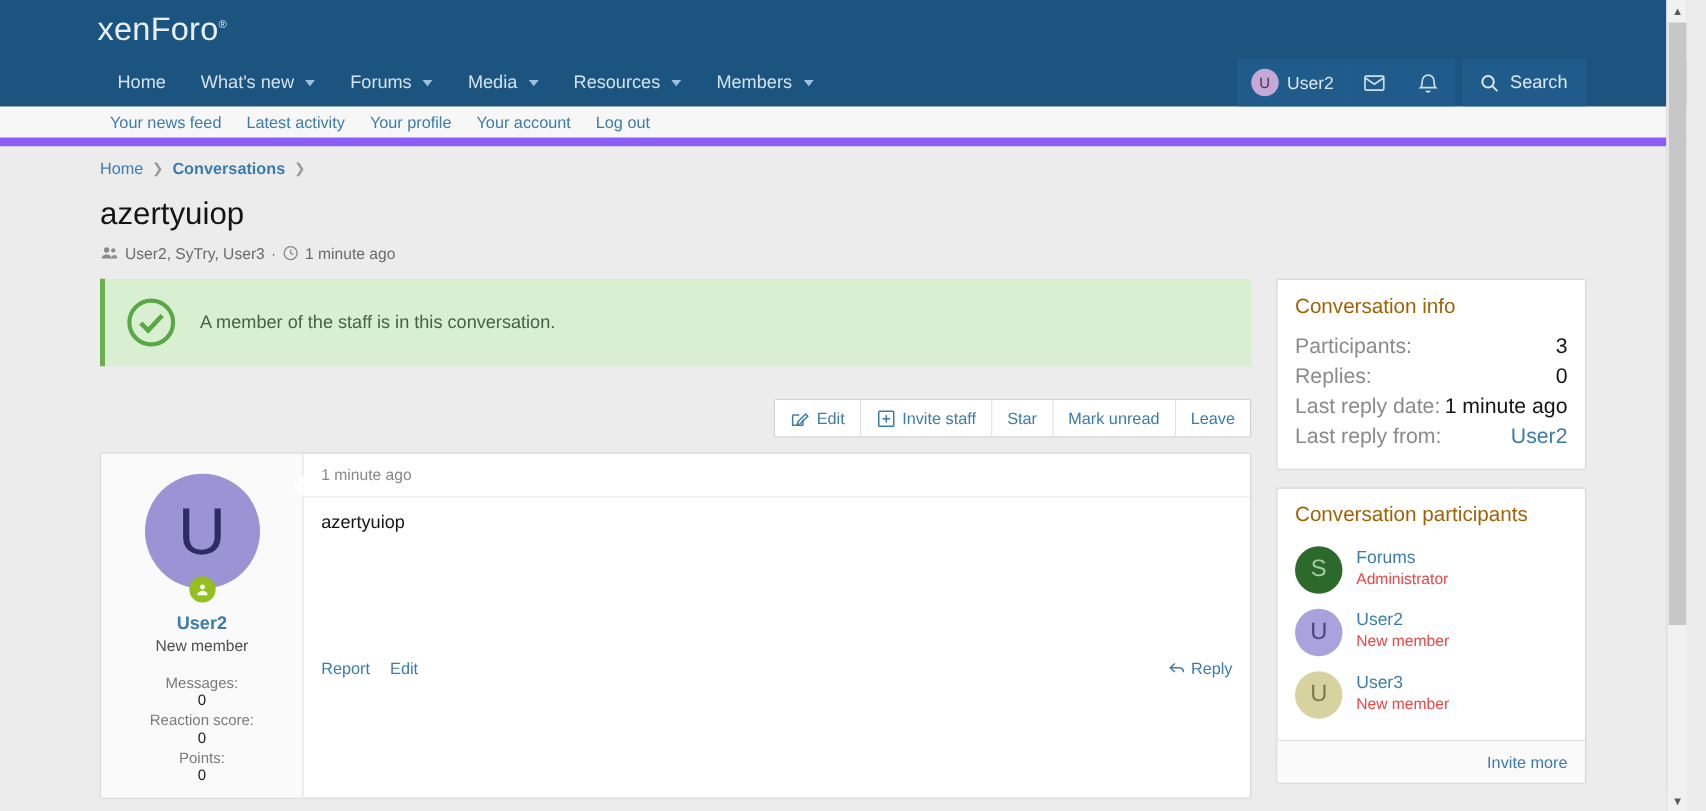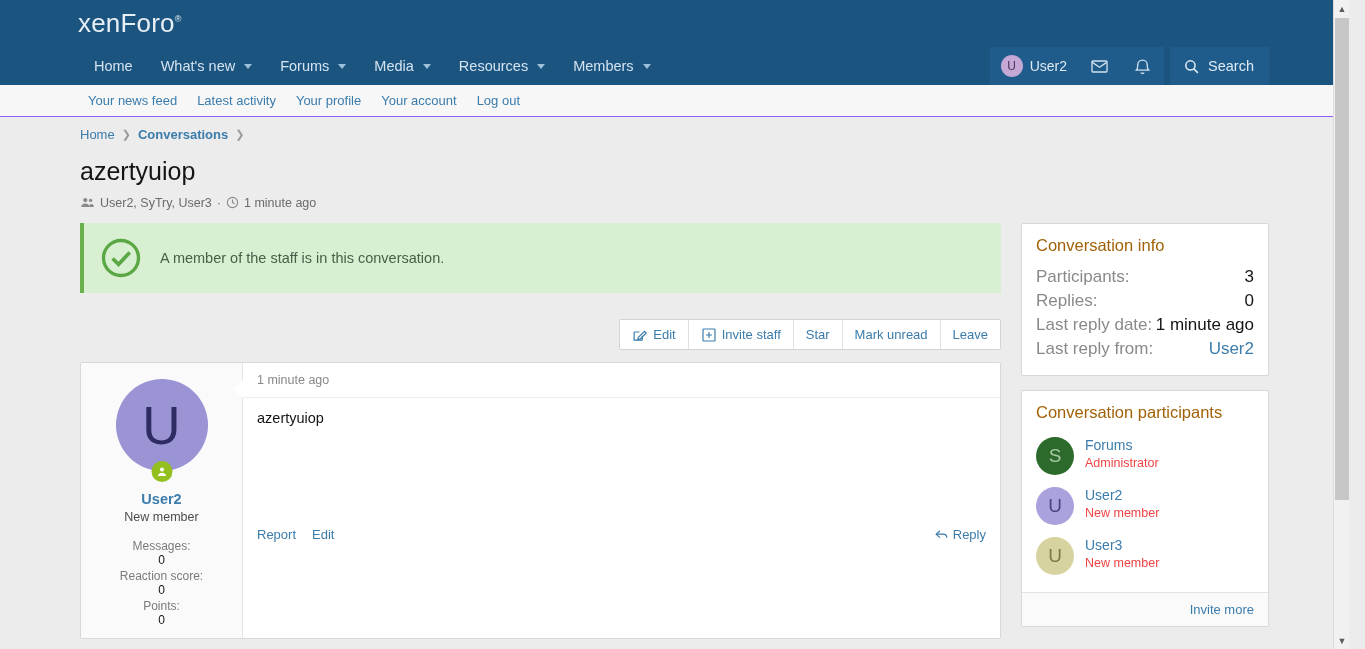--- a/index.html
+++ b/index.html
@@ -21,21 +21,21 @@
   .nav-row { height:38px; background:#1c5480; display:flex; align-items:stretch; padding-left:80px; position:relative; }
   .nav-item { color:#d3e3ef; font-size:14.5px; display:flex; align-items:center; padding:0 14px; cursor:pointer; }
   .caret { display:inline-block; width:0; height:0; border-left:4.5px solid transparent; border-right:4.5px solid transparent; border-top:5px solid #9dc1da; margin-left:9px; }
   .header-right { position:absolute; right:80px; top:0; height:38px; display:flex; align-items:stretch; }
   .hr-block { display:flex; align-items:center; background:#1f5c8b; padding:0 11px; color:#dce9f2; font-size:14px; cursor:pointer; gap:7px; }
   .mini-av { width:22px; height:22px; border-radius:50%; background:#c5a8d6; color:#4a3558; font-size:12px; display:flex; align-items:center; justify-content:center; }
   .icon-btn { display:flex; align-items:center; background:#1f5c8b; padding:0 12px; cursor:pointer; }
   .search-blk { display:flex; align-items:center; background:#1f5c8b; padding:0 15px 0 13px; gap:8px; color:#dce9f2; font-size:14.5px; cursor:pointer; margin-left:6px;}
 
   
-  .subnav { height:32px; background:#f7f7f8; border-bottom:1px solid #8b5cf6; display:flex; align-items:center; padding-left:80px; gap:4px; }
+  .subnav { height:32px; background:#f7f7f8; border-bottom:7px solid #8b5cf6; display:flex; align-items:center; padding-left:80px; gap:4px; }
   .subnav a { color:#3b7cab; font-size:13px; text-decoration:none; padding:0 8px; cursor:pointer; }
 
   
   .page { padding:0 80px; }
   .breadcrumb { display:flex; align-items:center; height:34px; gap:7px; font-size:13px; }
   .breadcrumb a { color:#3b7cab; text-decoration:none; cursor:pointer; }
   .breadcrumb .bc-strong { font-weight:bold; }
   .bc-sep { color:#9a9a9a; font-size:11px; }
 
   .title { font-size:25px; font-weight:400; color:#141414; margin:5px 0 0; line-height:1.2; }

